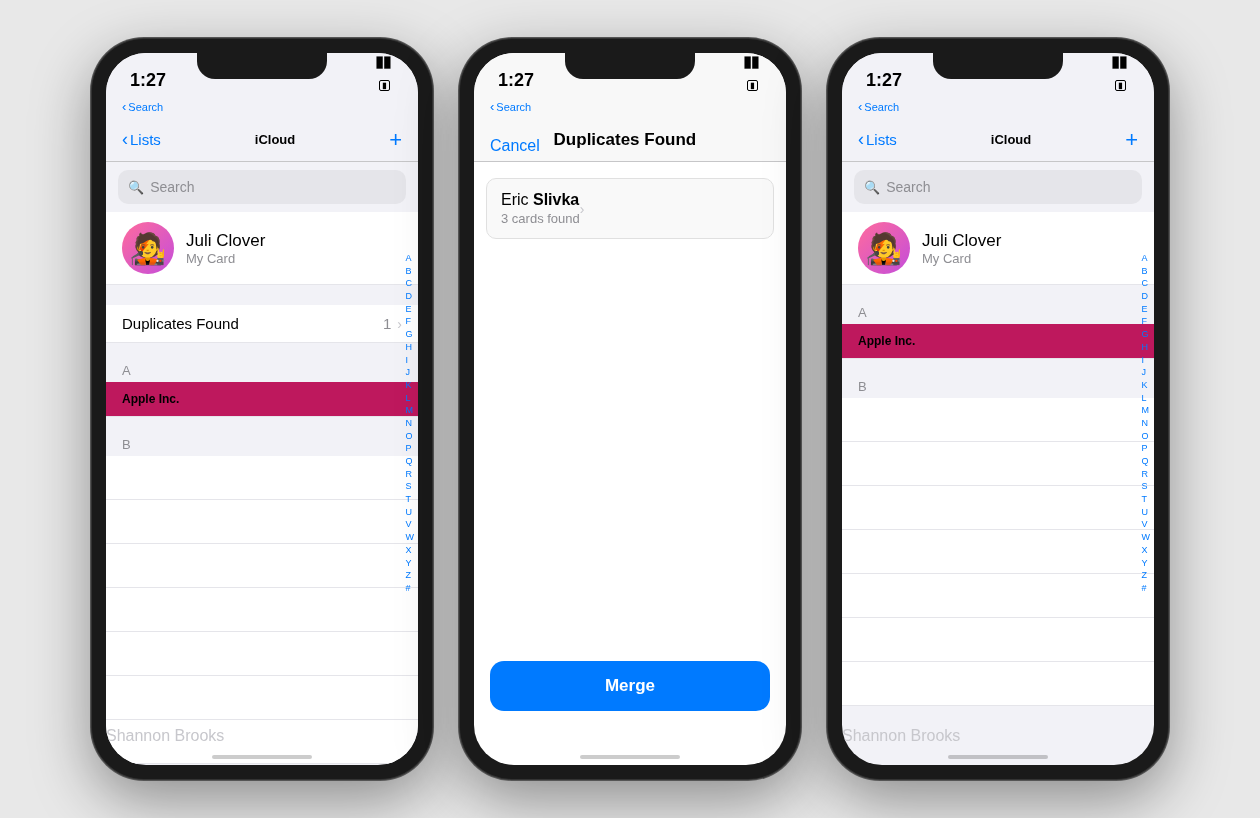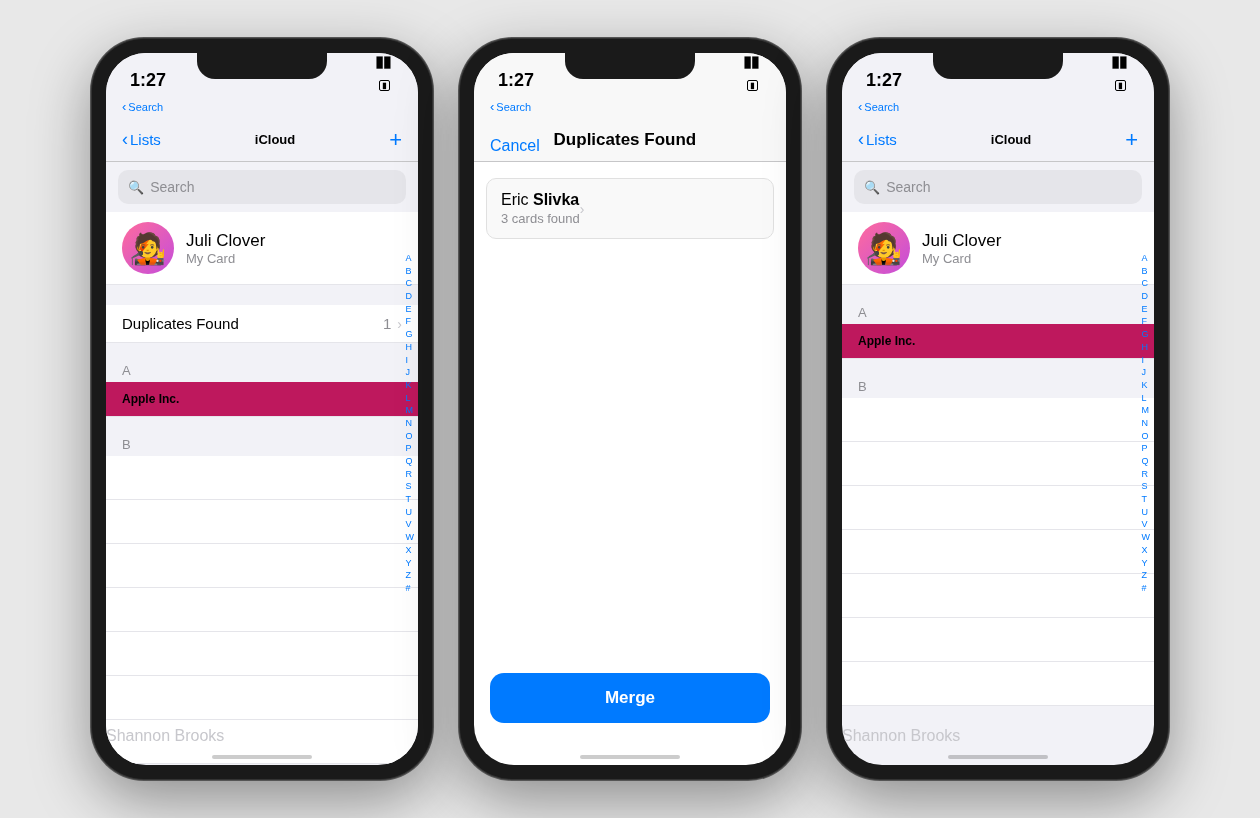--- a/index.html
+++ b/index.html
@@ -346,21 +346,21 @@
     .merge-btn {
       background: #007aff;
       color: #fff;
       border-radius: 14px;
       height: 50px;
       display: flex;
       align-items: center;
       justify-content: center;
       font-size: 17px;
       font-weight: 600;
-      margin-bottom: 12px;
+      margin-bottom: 24px;
     }
 
     .ignore-btn {
       text-align: center;
       font-size: 16px;
       color: #007aff;
       padding: 8px;
     }
 
     

